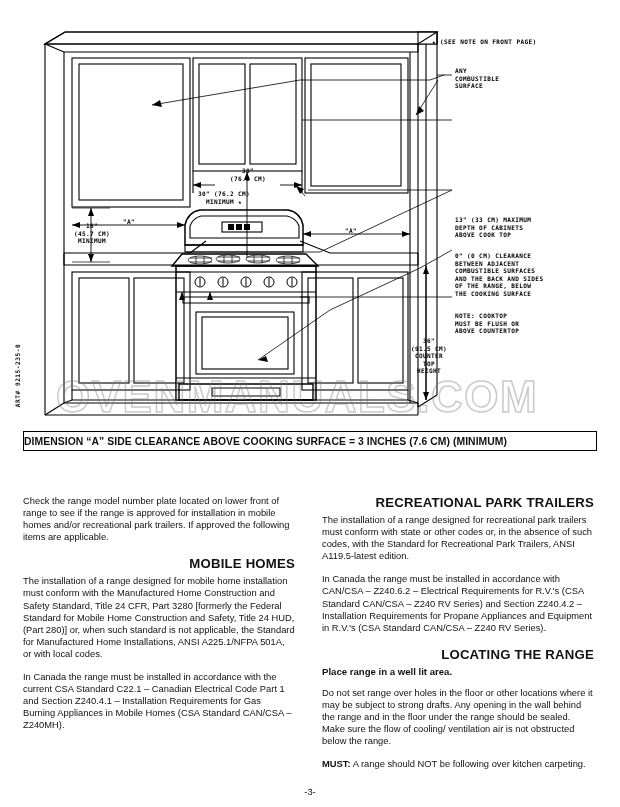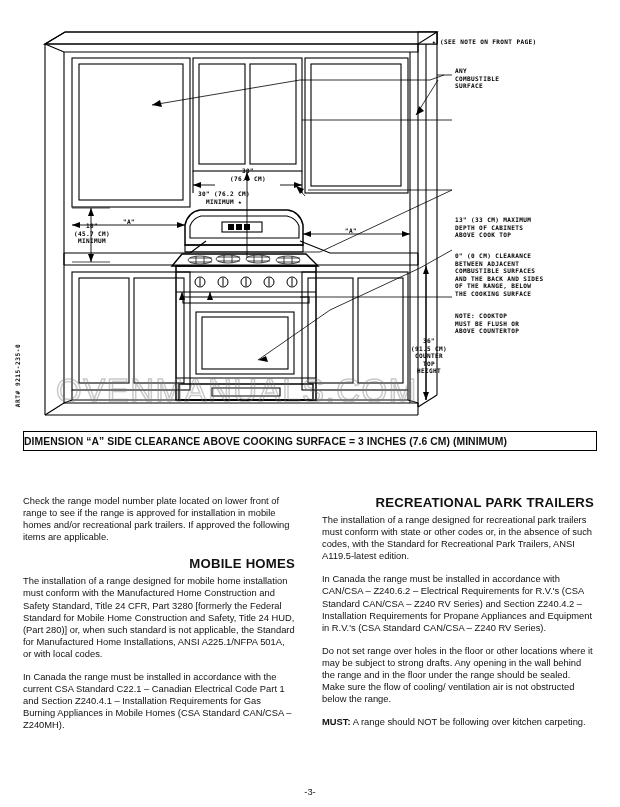--- a/index.html
+++ b/index.html
@@ -56,22 +56,22 @@
     white-space: pre;
   }
 
   
   #watermark {
     position: absolute;
     left: 56px;
     top: 372px;
     width: 520px;
     font-family: "Liberation Sans", sans-serif;
-    font-size: 33px;
-    font-weight: 400;
+    font-size: 44px;
+    font-weight: 700;
     letter-spacing: 1.5px;
     color: rgba(0,0,0,0);
     -webkit-text-stroke: 1.5px rgba(120,120,120,0.40);
     text-stroke: 1.5px rgba(120,120,120,0.40);
     white-space: nowrap;
     pointer-events: none;
   }
 
   
   #dimension-banner {
@@ -367,21 +367,23 @@
     <p class="para">In Canada the range must be installed in accordance with the current CSA Standard C22.1 – Canadian Electrical Code Part 1 and Section Z240.4.1 – Installation Requirements for Gas Burning Appliances in Mobile Homes (CSA Standard CAN/CSA – Z240MH).</p>
   </div>
 
   <div class="column" id="col-right">
     <h2 class="sect first">RECREATIONAL PARK TRAILERS</h2>
 
     <p class="para">The installation of a range designed for recreational park trailers must conform with state or other codes or, in the absence of such codes, with the Standard for Recreational Park Trailers, ANSI A119.5-latest edition.</p>
 
     <p class="para">In Canada the range must be installed in accordance with CAN/CSA – Z240.6.2 – Electrical Requirements for R.V.'s (CSA Standard CAN/CSA – Z240 RV Series) and Section Z240.4.2 – Installation Requirements for Propane Appliances and Equipment in R.V.'s (CSA Standard CAN/CSA – Z240 RV Series).</p>
 
-
+    <h2 class="sect">LOCATING THE RANGE</h2>
+
+    <p class="subhead">Place range in a well lit area.</p>
 
     <p class="para">Do not set range over holes in the floor or other locations where it may be subject to strong drafts. Any opening in the wall behind the range and in the floor under the range should be sealed. Make sure the flow of cooling/ ventilation air is not obstructed below the range.</p>
 
     <p class="para"><span class="bold-inline">MUST:</span><span> A range should NOT be following over kitchen carpeting.</span></p>
   </div>
 </div>
 
 <div id="page-footer">
   <span>-3-</span>
 </div>

